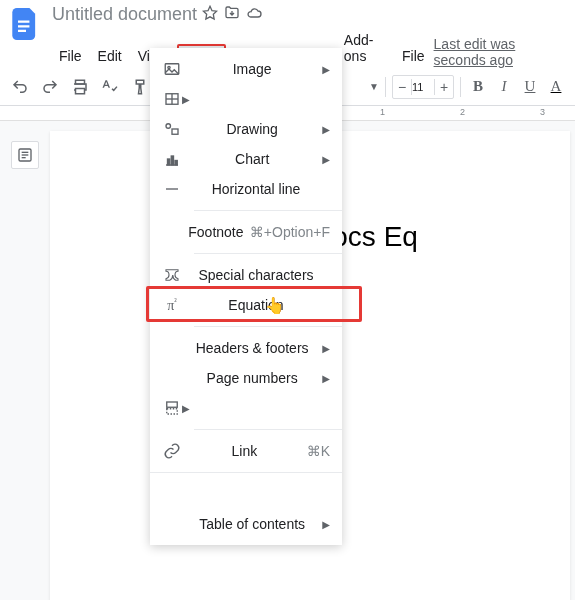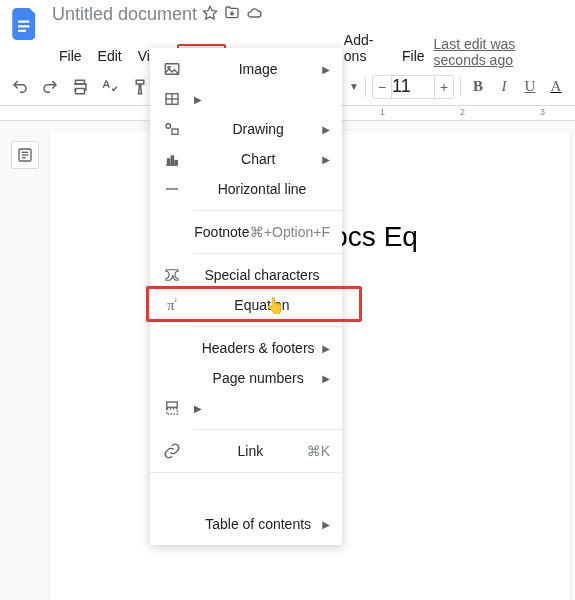--- a/index.html
+++ b/index.html
@@ -114,24 +114,24 @@
     height: 24px;
   }
   .font-size-btn {
     width: 18px;
     text-align: center;
     color: #5f6368;
     cursor: pointer;
     font-size: 14px;
   }
   .font-size-val {
-    width: 44px;
+    width: 24px;
     border-left: 1px solid #dadce0;
     border-right: 1px solid #dadce0;
-    font-size: 18px;
+    font-size: 11px;
     padding: 2px 0;
   }
   .fmt-btn {
     width: 22px;
     height: 22px;
     display: inline-flex;
     align-items: center;
     justify-content: center;
     font-family: 'Times New Roman', serif;
     font-size: 15px;
@@ -206,21 +206,20 @@
     height: 30px;
     padding: 0 12px;
     cursor: pointer;
     font-size: 14px;
     color: #202124;
   }
   .m-row.disabled { color: #bdbdbd; cursor: default; }
   .m-icon {
     width: 20px;
     height: 20px;
-    margin-right: 12px;
     display: inline-flex;
     align-items: center;
     justify-content: center;
     color: #5f6368;
   }
   .m-row.disabled .m-icon { color: #bdbdbd; }
   .m-label { flex: 1; }
   .m-short { font-size: 14px; color: #80868b; }
   .m-arrow { font-size: 10px; color: #5f6368; }
   .m-sep {

